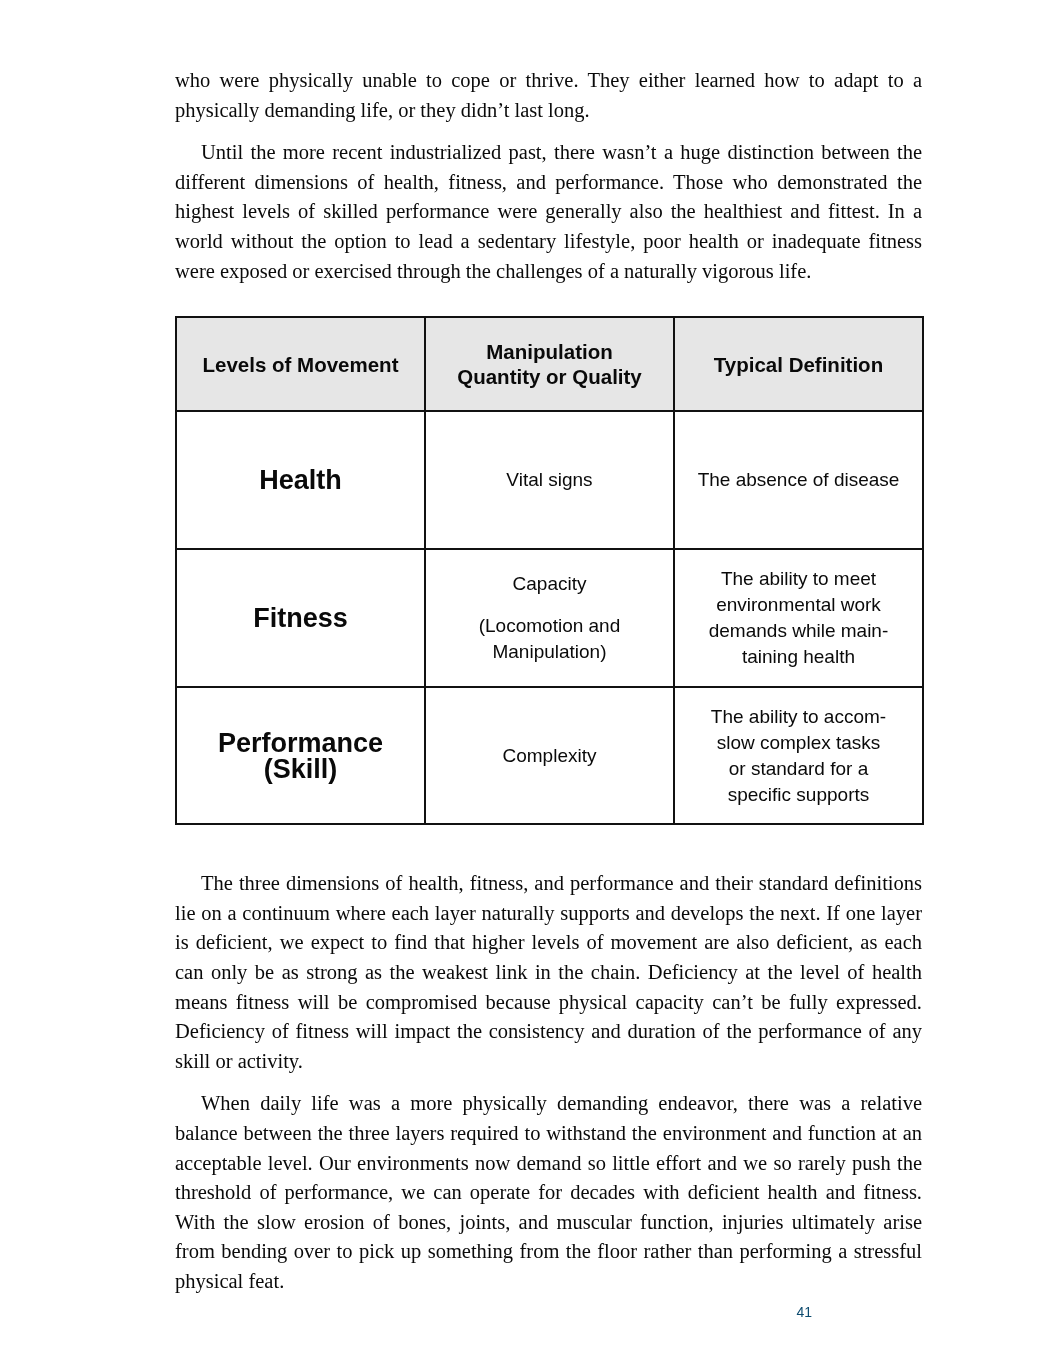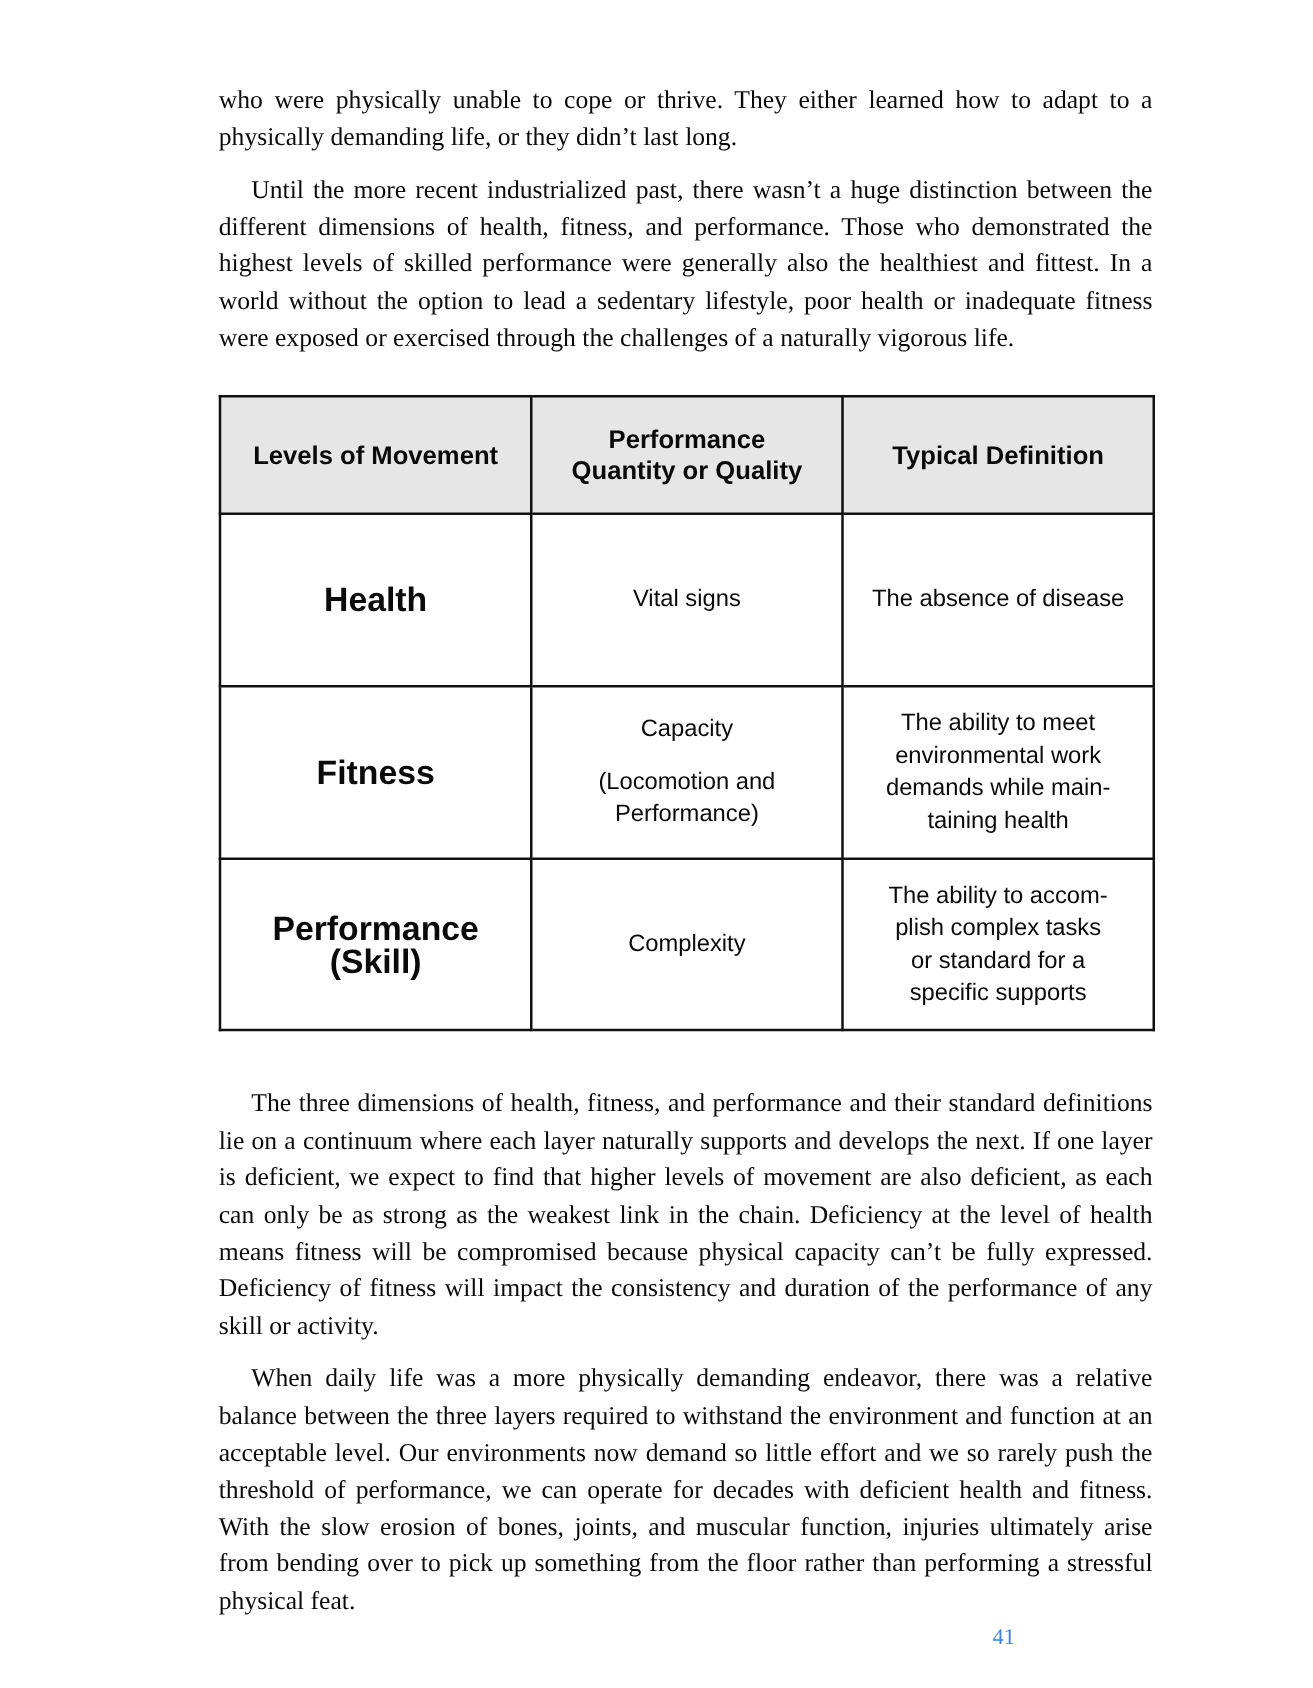--- a/index.html
+++ b/index.html
@@ -102,23 +102,23 @@
   tr.row-perf td     { height: 127px; }
 
   .cell-line { display: block; }
   .cell-spacer { display: block; height: 16px; }
 
   
   .page-number {
     position: absolute;
     right: 68px;
     bottom: 30px;
-    font-family: Liberation Serif, serif;
-    font-size: 18px;
-    color: #3b82f6;
+    font-family: Liberation Sans, sans-serif;
+    font-size: 14px;
+    color: #0c4a6e;
   }
 </style>
 </head>
 <body>
 
 <div class="page">
 
   <div class="content">
 
     <p class="body-text">who were physically unable to cope or thrive. They either learned how to adapt to a physically demanding life, or they didn’t last long.</p>
@@ -131,21 +131,21 @@
           <col class="c1">
             <col class="c2">
             <col class="c3">
         </colgroup>
         <thead>
           <tr>
             <th>
               <span class="cell-line">Levels of Movement</span>
             </th>
             <th>
-              <span class="cell-line">Performance</span>
+              <span class="cell-line">Manipulation</span>
               <span class="cell-line">Quantity or Quality</span>
             </th>
             <th>
               <span class="cell-line">Typical Definition</span>
             </th>
           </tr>
         </thead>
         <tbody>
 
           <tr class="row-health">
@@ -157,38 +157,38 @@
               <span class="cell-line">The absence of disease</span>
             </td>
           </tr>
 
           <tr class="row-fitness">
             <td class="level-name">Fitness</td>
             <td>
               <span class="cell-line">Capacity</span>
               <span class="cell-spacer"></span>
               <span class="cell-line">(Locomotion and</span>
-              <span class="cell-line">Performance)</span>
+              <span class="cell-line">Manipulation)</span>
             </td>
             <td>
               <span class="cell-line">The ability to meet</span>
               <span class="cell-line">environmental work</span>
               <span class="cell-line">demands while main-</span>
               <span class="cell-line">taining health</span>
             </td>
           </tr>
 
           <tr class="row-perf">
             <td class="level-name">Performance (Skill)</td>
             <td>
               <span class="cell-line">Complexity</span>
             </td>
             <td>
               <span class="cell-line">The ability to accom-</span>
-              <span class="cell-line">plish complex tasks</span>
+              <span class="cell-line">slow complex tasks</span>
               <span class="cell-line">or standard for a</span>
               <span class="cell-line">specific supports</span>
             </td>
           </tr>
 
         </tbody>
       </table>
     </div>
 
     <p class="body-text indent">The three dimensions of health, fitness, and performance and their standard definitions lie on a continuum where each layer naturally supports and develops the next. If one layer is deficient, we expect to find that higher levels of movement are also deficient, as each can only be as strong as the weakest link in the chain. Deficiency at the level of health means fitness will be compromised because physical capacity can’t be fully expressed. Deficiency of fitness will impact the consistency and duration of the performance of any skill or activity.</p>

